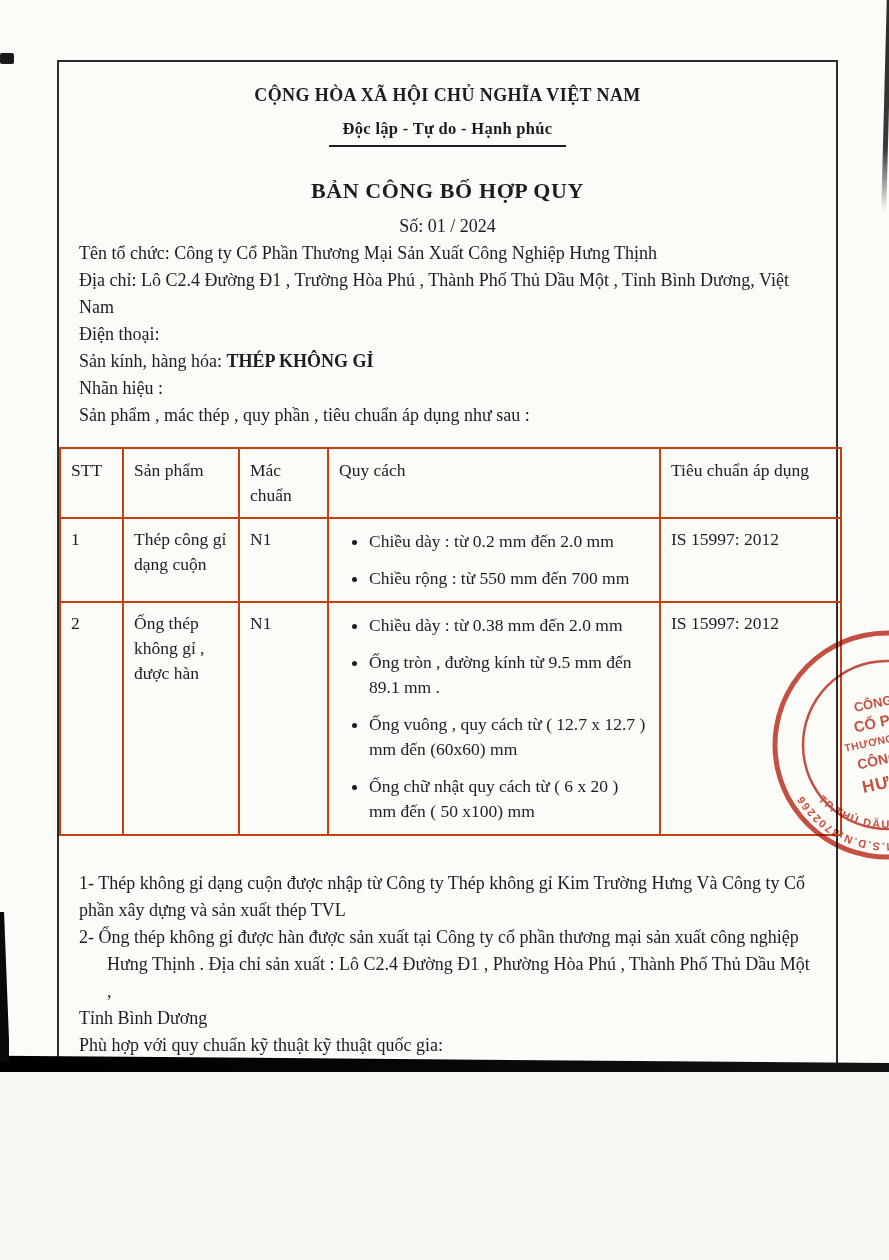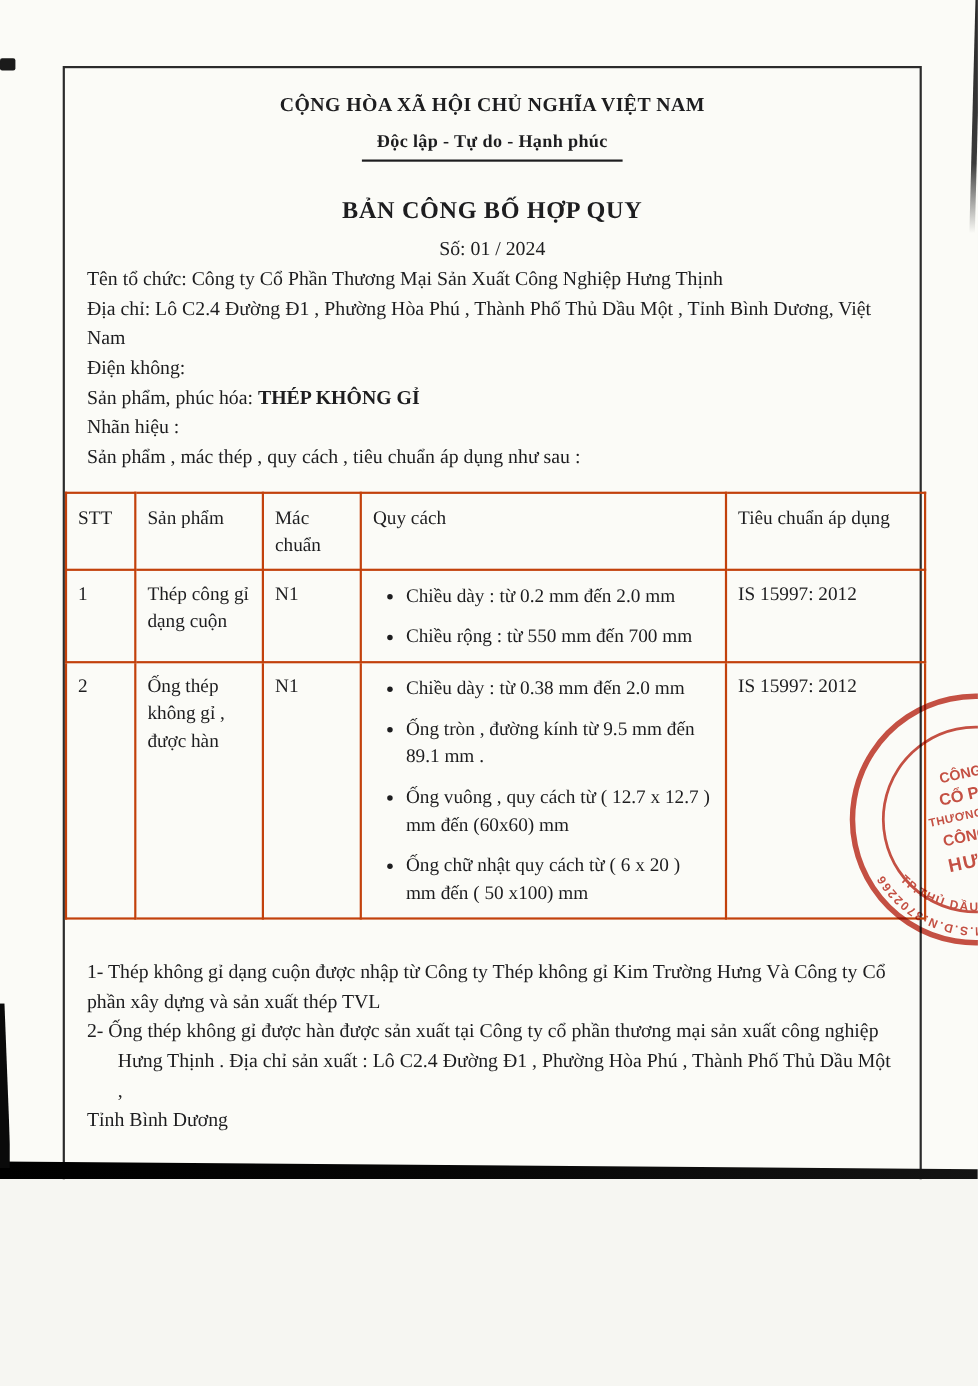--- a/index.html
+++ b/index.html
@@ -147,25 +147,25 @@
 
     <div class="nat-line1">CỘNG HÒA XÃ HỘI CHỦ NGHĨA VIỆT NAM</div>
     <div class="nat-line2-wrap">
       <span class="nat-line2">Độc lập - Tự do - Hạnh phúc</span>
     </div>
 
     <div class="doc-title">BẢN CÔNG BỐ HỢP QUY</div>
     <div class="doc-number">Số: 01 / 2024</div>
 
     <p class="para p-org">Tên tổ chức: Công ty Cổ Phần Thương Mại Sản Xuất Công Nghiệp Hưng Thịnh</p>
-    <p class="para p-addr">Địa chỉ: Lô C2.4 Đường Đ1 , Phường Hòa Phú , Thành Phố Thủ Dầu Một , Tỉnh Bình Dương, Việt Nam</p>
-    <p class="para p-phone">Điện không:</p>
-    <p class="para p-product"><span>Sản phẩm, phúc hóa: </span><span class="bold">THÉP KHÔNG GỈ</span></p>
+    <p class="para p-addr">Địa chỉ: Lô C2.4 Đường Đ1 , Trường Hòa Phú , Thành Phố Thủ Dầu Một , Tỉnh Bình Dương, Việt Nam</p>
+    <p class="para p-phone">Điện thoại:</p>
+    <p class="para p-product"><span>Sản kính, hàng hóa: </span><span class="bold">THÉP KHÔNG GỈ</span></p>
     <p class="para p-brand">Nhãn hiệu :</p>
-    <p class="para p-intro">Sản phẩm , mác thép , quy cách , tiêu chuẩn áp dụng như sau :</p>
+    <p class="para p-intro">Sản phẩm , mác thép , quy phần , tiêu chuẩn áp dụng như sau :</p>
 
     <table class="spec">
       <colgroup>
         <col class="c-stt">
           <col class="c-sp">
           <col class="c-mac">
           <col class="c-qc">
           <col class="c-tc">
       </colgroup>
       <thead>
@@ -204,20 +204,21 @@
           </td>
           <td>IS 15997: 2012</td>
         </tr>
       </tbody>
     </table>
 
     <div class="after-table">
       <p class="para note">1-  Thép không gỉ dạng cuộn được nhập từ Công ty Thép không gỉ Kim Trường Hưng Và Công ty Cổ phần xây dựng và sản xuất thép TVL</p>
       <p class="para note note-hang">2-  Ống thép không gỉ được hàn được sản xuất tại Công ty cổ phần thương mại sản xuất công nghiệp Hưng Thịnh . Địa chỉ sản xuất : Lô C2.4 Đường Đ1 , Phường Hòa Phú , Thành Phố Thủ Dầu Một ,</p>
       <p class="para p-province">Tỉnh Bình Dương</p>
+      <p class="para p-conform">Phù hợp với quy chuẩn kỹ thuật kỹ thuật quốc gia:</p>
     </div>
 
   </div>
 
   <svg class="stamp" viewBox="0 0 234 234" aria-hidden="true">
     <circle class="ring-outer" cx="117" cy="117" r="112"></circle>
     <circle class="ring-inner" cx="117" cy="117" r="84"></circle>
     <defs>
       <path id="arc-left" d="M 117,215 A 98,98 0 0 1 117,19"></path>
       <path id="arc-bottom" d="M 33,148 A 94,94 0 0 0 201,148"></path>

